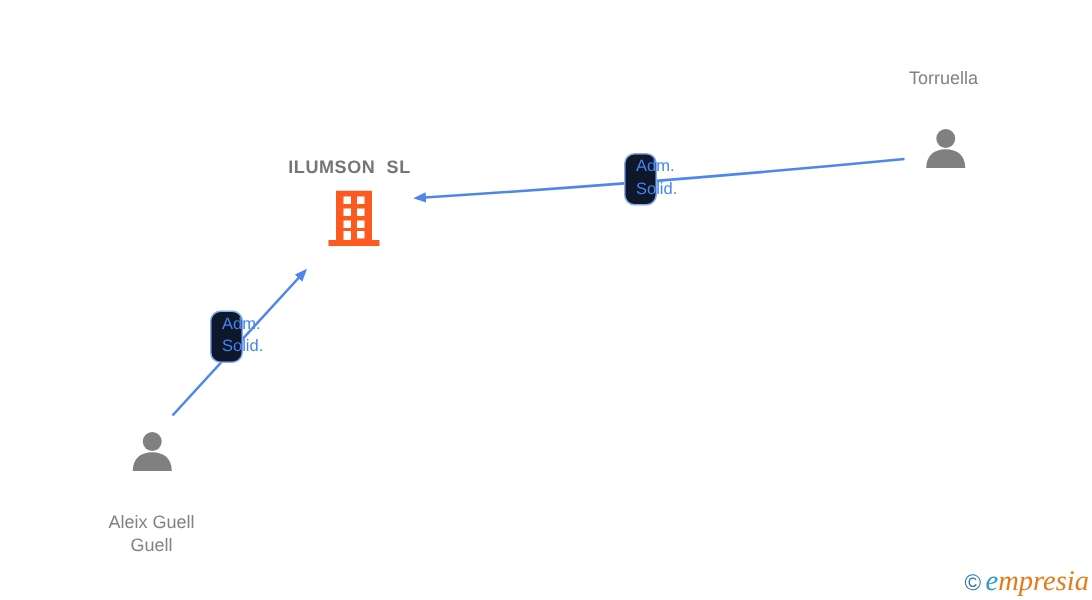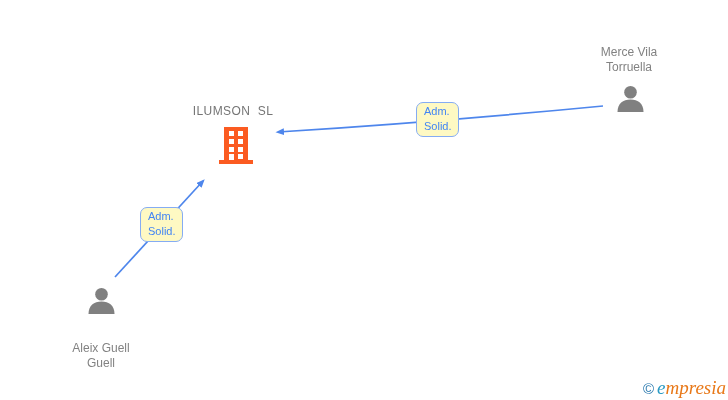--- a/index.html
+++ b/index.html
@@ -8,38 +8,38 @@
     width:728px;height:400px;
     background:#ffffff;
     overflow:hidden;
     font-family:"Liberation Sans", sans-serif;
   }
   .edges-layer{position:absolute;left:0;top:0;}
   .edge-line{fill:none;stroke:#4E86EC;stroke-width:1.7px;}
   .company-label{
     position:absolute;left:143px;top:104px;width:180px;
     text-align:center;
-    font-size:12px;font-weight:normal;color:#757575;
+    font-size:12px;font-weight:bold;color:#757575;
     letter-spacing:.4px;white-space:pre;
   }
   .building-svg{position:absolute;left:218px;top:127px;}
 
   .person-name{
     position:absolute;width:122px;text-align:center;
     font-size:12px;line-height:15px;color:#828282;
   }
   .person-name.merce{left:568px;top:45px;}
   .person-name.aleix{left:40px;top:321px;margin-top:20px;}
   .person-svg{position:absolute;}
   .person-svg.merce{left:615px;top:86px;}
   .person-svg.aleix{left:86px;top:288px;}
 
   .edge-label{
-    position:absolute;width:43px;height:35px;box-sizing:border-box;
-    background:#fef9c3;border:1.5px solid #85ACF3;border-radius:7px;
+    position:absolute;width:22px;height:35px;box-sizing:border-box;
+    background:#0f172a;border:1.5px solid #85ACF3;border-radius:7px;
     color:#4285F4;font-size:11px;line-height:15px;
     padding:1px 0 0 7px;
   }
   .edge-label.right{left:416px;top:102px;}
   .edge-label.left{left:140px;top:207px;}
 
   .watermark{
     position:absolute;right:2px;bottom:3px;
     display:flex;align-items:baseline;gap:3px;
     cursor:pointer;
@@ -77,21 +77,20 @@
     <rect x="20" y="4" width="5" height="5" fill="#ffffff"></rect>
     <rect x="11" y="12" width="5" height="5" fill="#ffffff"></rect>
     <rect x="20" y="12" width="5" height="5" fill="#ffffff"></rect>
     <rect x="11" y="20" width="5" height="5" fill="#ffffff"></rect>
     <rect x="20" y="20" width="5" height="5" fill="#ffffff"></rect>
     <rect x="11" y="27" width="5" height="6" fill="#ffffff"></rect>
     <rect x="20" y="27" width="5" height="5" fill="#ffffff"></rect>
   </svg>
 
   <div class="person-name merce">
-    <div>Merce Vila</div>
     <div>Torruella</div>
   </div>
   <svg class="person-svg merce" width="31" height="26" viewBox="0 0 31 26">
     <circle cx="15.5" cy="6.3" r="6.3" fill="#808080"></circle>
     <path d="M15.5 13.5 C 8 13.5 2.5 17.5 2.5 26 L 28.5 26 C 28.5 17.5 23 13.5 15.5 13.5 Z" fill="#808080"></path>
   </svg>
 
   <svg class="person-svg aleix" width="31" height="26" viewBox="0 0 31 26">
     <circle cx="15.5" cy="6.3" r="6.3" fill="#808080"></circle>
     <path d="M15.5 13.5 C 8 13.5 2.5 17.5 2.5 26 L 28.5 26 C 28.5 17.5 23 13.5 15.5 13.5 Z" fill="#808080"></path>

